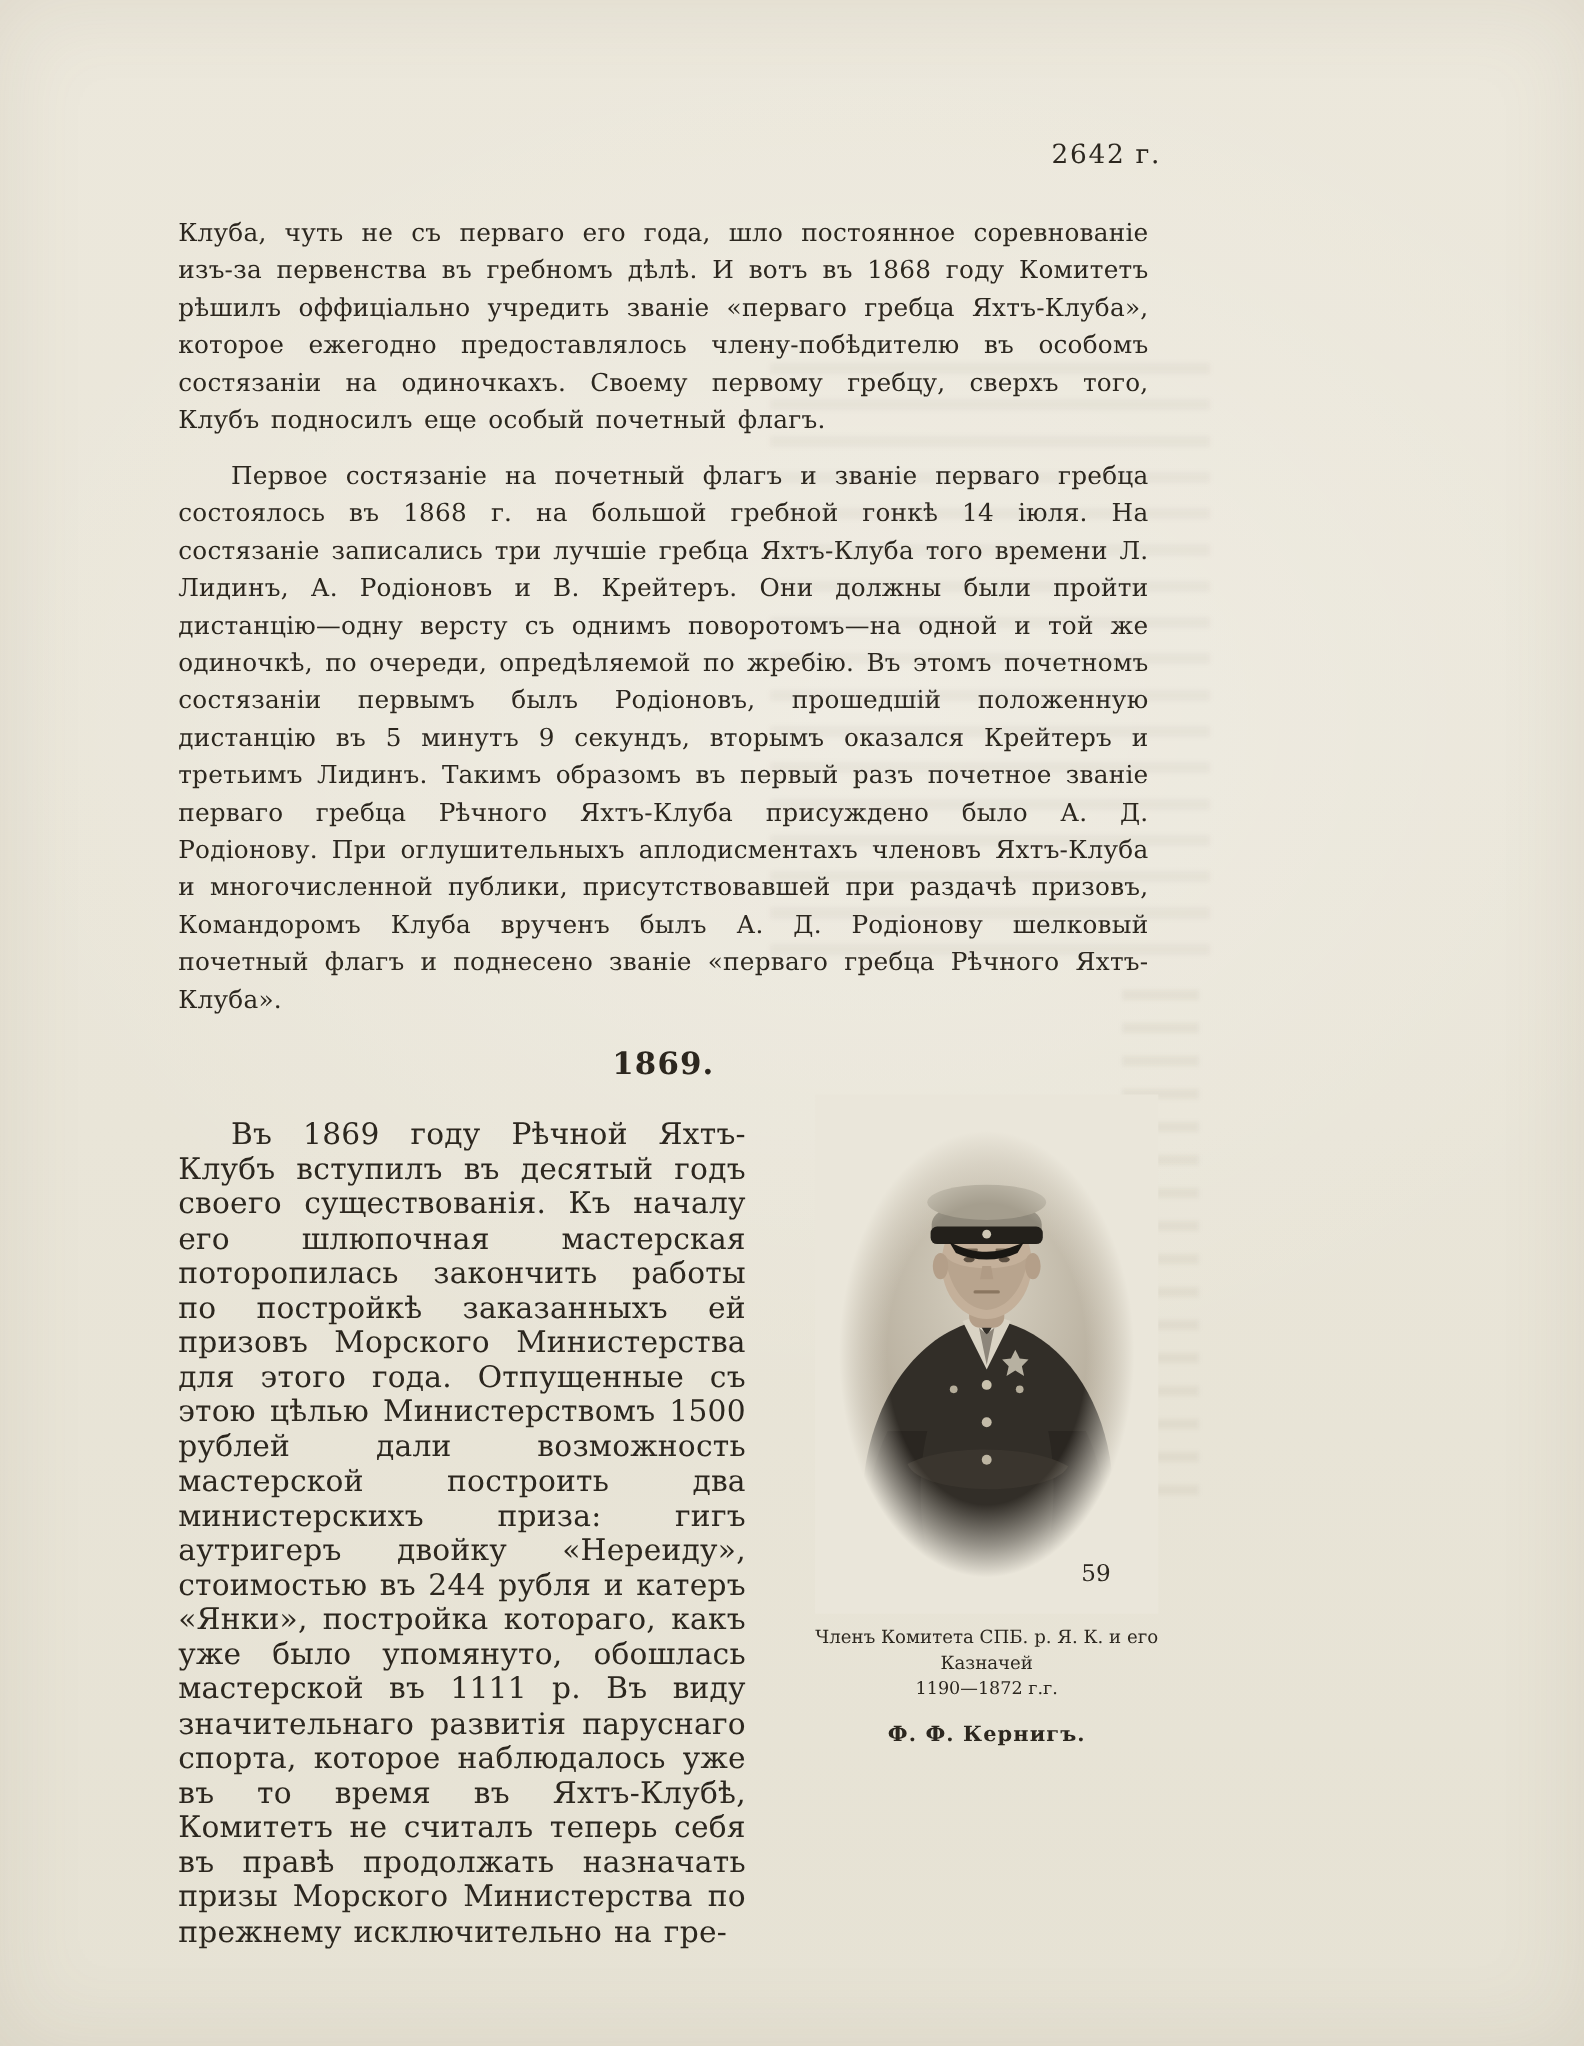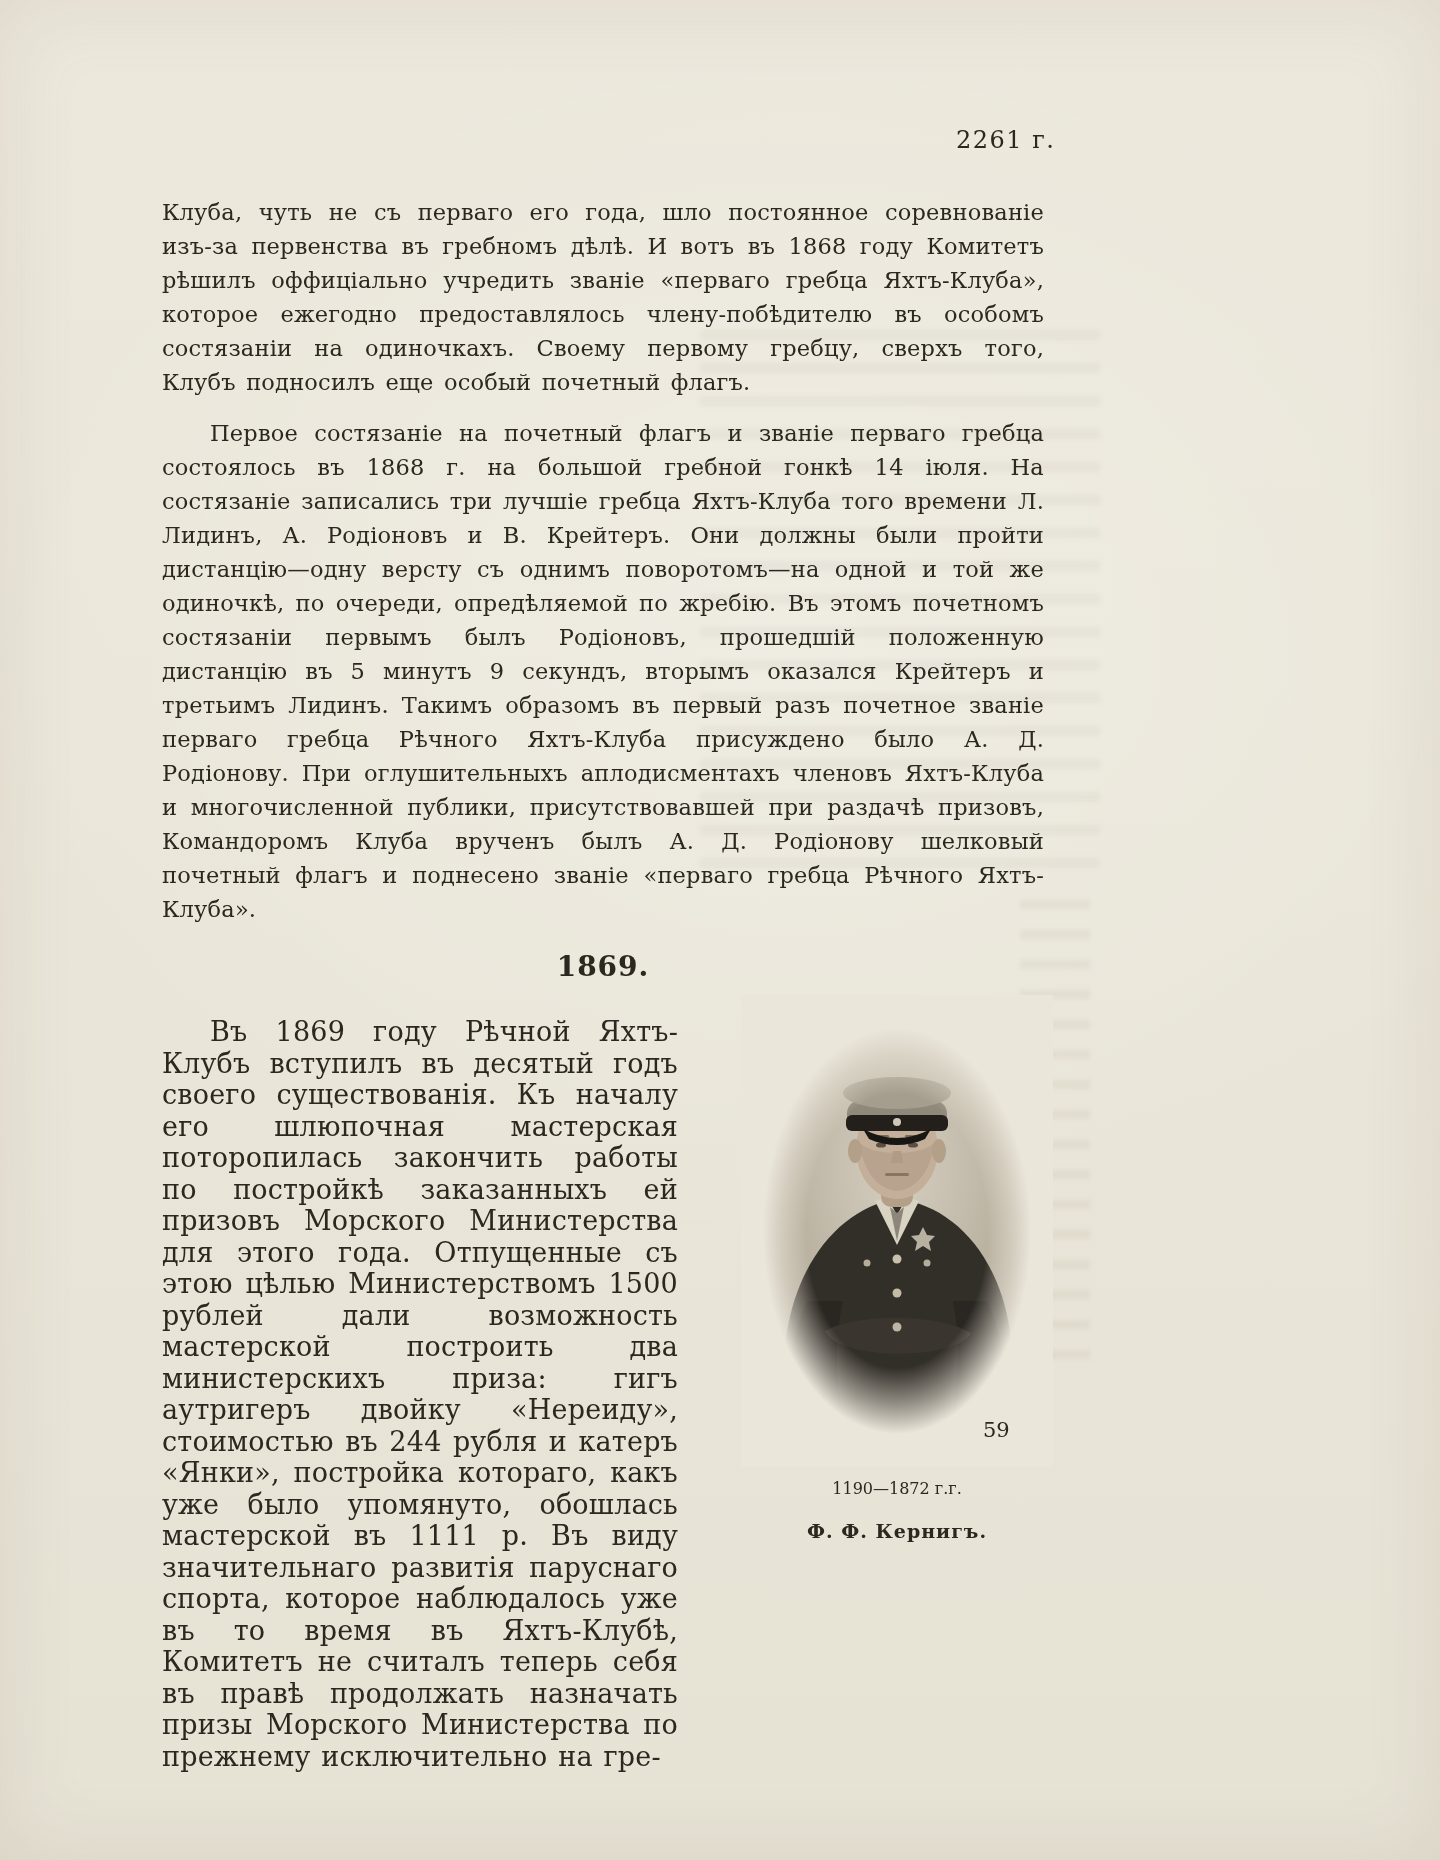--- a/index.html
+++ b/index.html
@@ -90,21 +90,21 @@
   }
 </style>
 </head>
 <body>
 
 <div class="page">
 
   <div class="bleedthrough"></div>
   <div class="bleedthrough lower"></div>
 
-  <div class="header-date">2261 г.</div>
+  <div class="header-date">2642 г.</div>
 
   <div class="text-block">
 
     <p class="body">Клуба, чуть не съ перваго его года, шло постоянное соревнованіе изъ-за первенства въ гребномъ дѣлѣ. И вотъ въ 1868 году Комитетъ рѣшилъ оффиціально учредить званіе «перваго гребца Яхтъ-Клуба», которое ежегодно предоставлялось члену-побѣдителю въ особомъ состязаніи на одиночкахъ. Своему первому гребцу, сверхъ того, Клубъ подносилъ еще особый почетный флагъ.</p>
 
     <p class="body indented">Первое состязаніе на почетный флагъ и званіе перваго гребца состоялось въ 1868 г. на большой гребной гонкѣ 14 іюля. На состязаніе записались три лучшіе гребца Яхтъ-Клуба того времени Л. Лидинъ, А. Родіоновъ и В. Крейтеръ. Они должны были пройти дистанцію—одну версту съ однимъ поворотомъ—на одной и той же одиночкѣ, по очереди, опредѣляемой по жребію. Въ этомъ почетномъ состязаніи первымъ былъ Родіоновъ, прошедшій положенную дистанцію въ 5 минутъ 9 секундъ, вторымъ оказался Крейтеръ и третьимъ Лидинъ. Такимъ образомъ въ первый разъ почетное званіе перваго гребца Рѣчного Яхтъ-Клуба присуждено было А. Д. Родіонову. При оглушительныхъ аплодисментахъ членовъ Яхтъ-Клуба и многочисленной публики, присутствовавшей при раздачѣ призовъ, Командоромъ Клуба врученъ былъ А. Д. Родіонову шелковый почетный флагъ и поднесено званіе «перваго гребца Рѣчного Яхтъ-Клуба».</p>
 
     <div class="section-heading">1869.</div>
 
     <div class="columns">
@@ -167,20 +167,21 @@
 
               <path d="M176 226 l4 8 l8 1 l-6 6 l2 9 l-8 -5 l-8 5 l2 -9 l-6 -6 l8 -1 Z" fill="#cfc8b6" opacity="0.85"></path>
 
               <ellipse cx="150" cy="230" rx="147" ry="227" fill="none" stroke="#6e6657" stroke-opacity="0.35" stroke-width="26"></ellipse>
             </g>
           </svg>
           <div class="photo-vignette"></div>
         </div>
 
         <div class="caption">
+          <div class="caption-line1">Членъ Комитета СПБ. р. Я. К. и его Казначей</div>
           <div class="caption-line2">1190—1872 г.г.</div>
           <div class="caption-line3">Ф. Ф. Кернигъ.</div>
         </div>
       </div>
 
     </div>
   </div>
 
   <div class="page-number">59</div>
 

